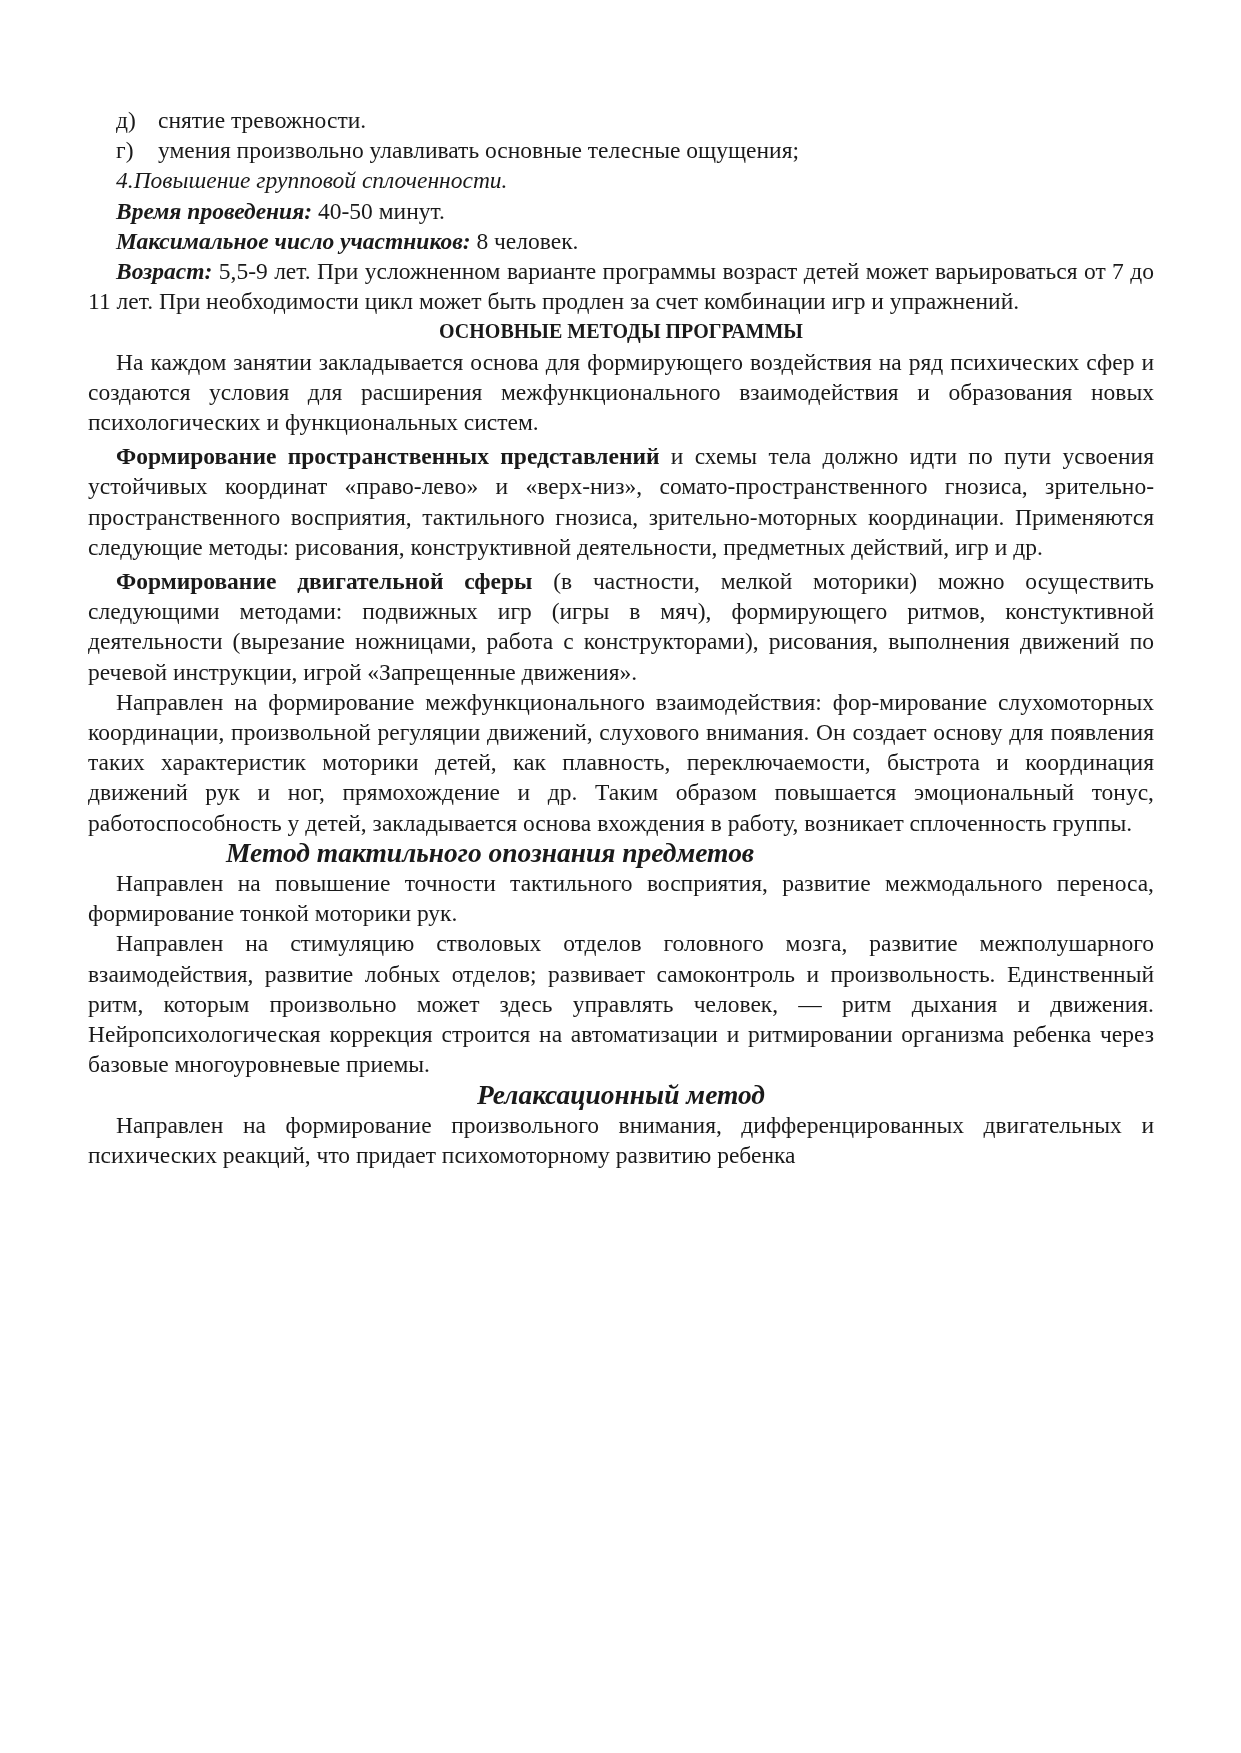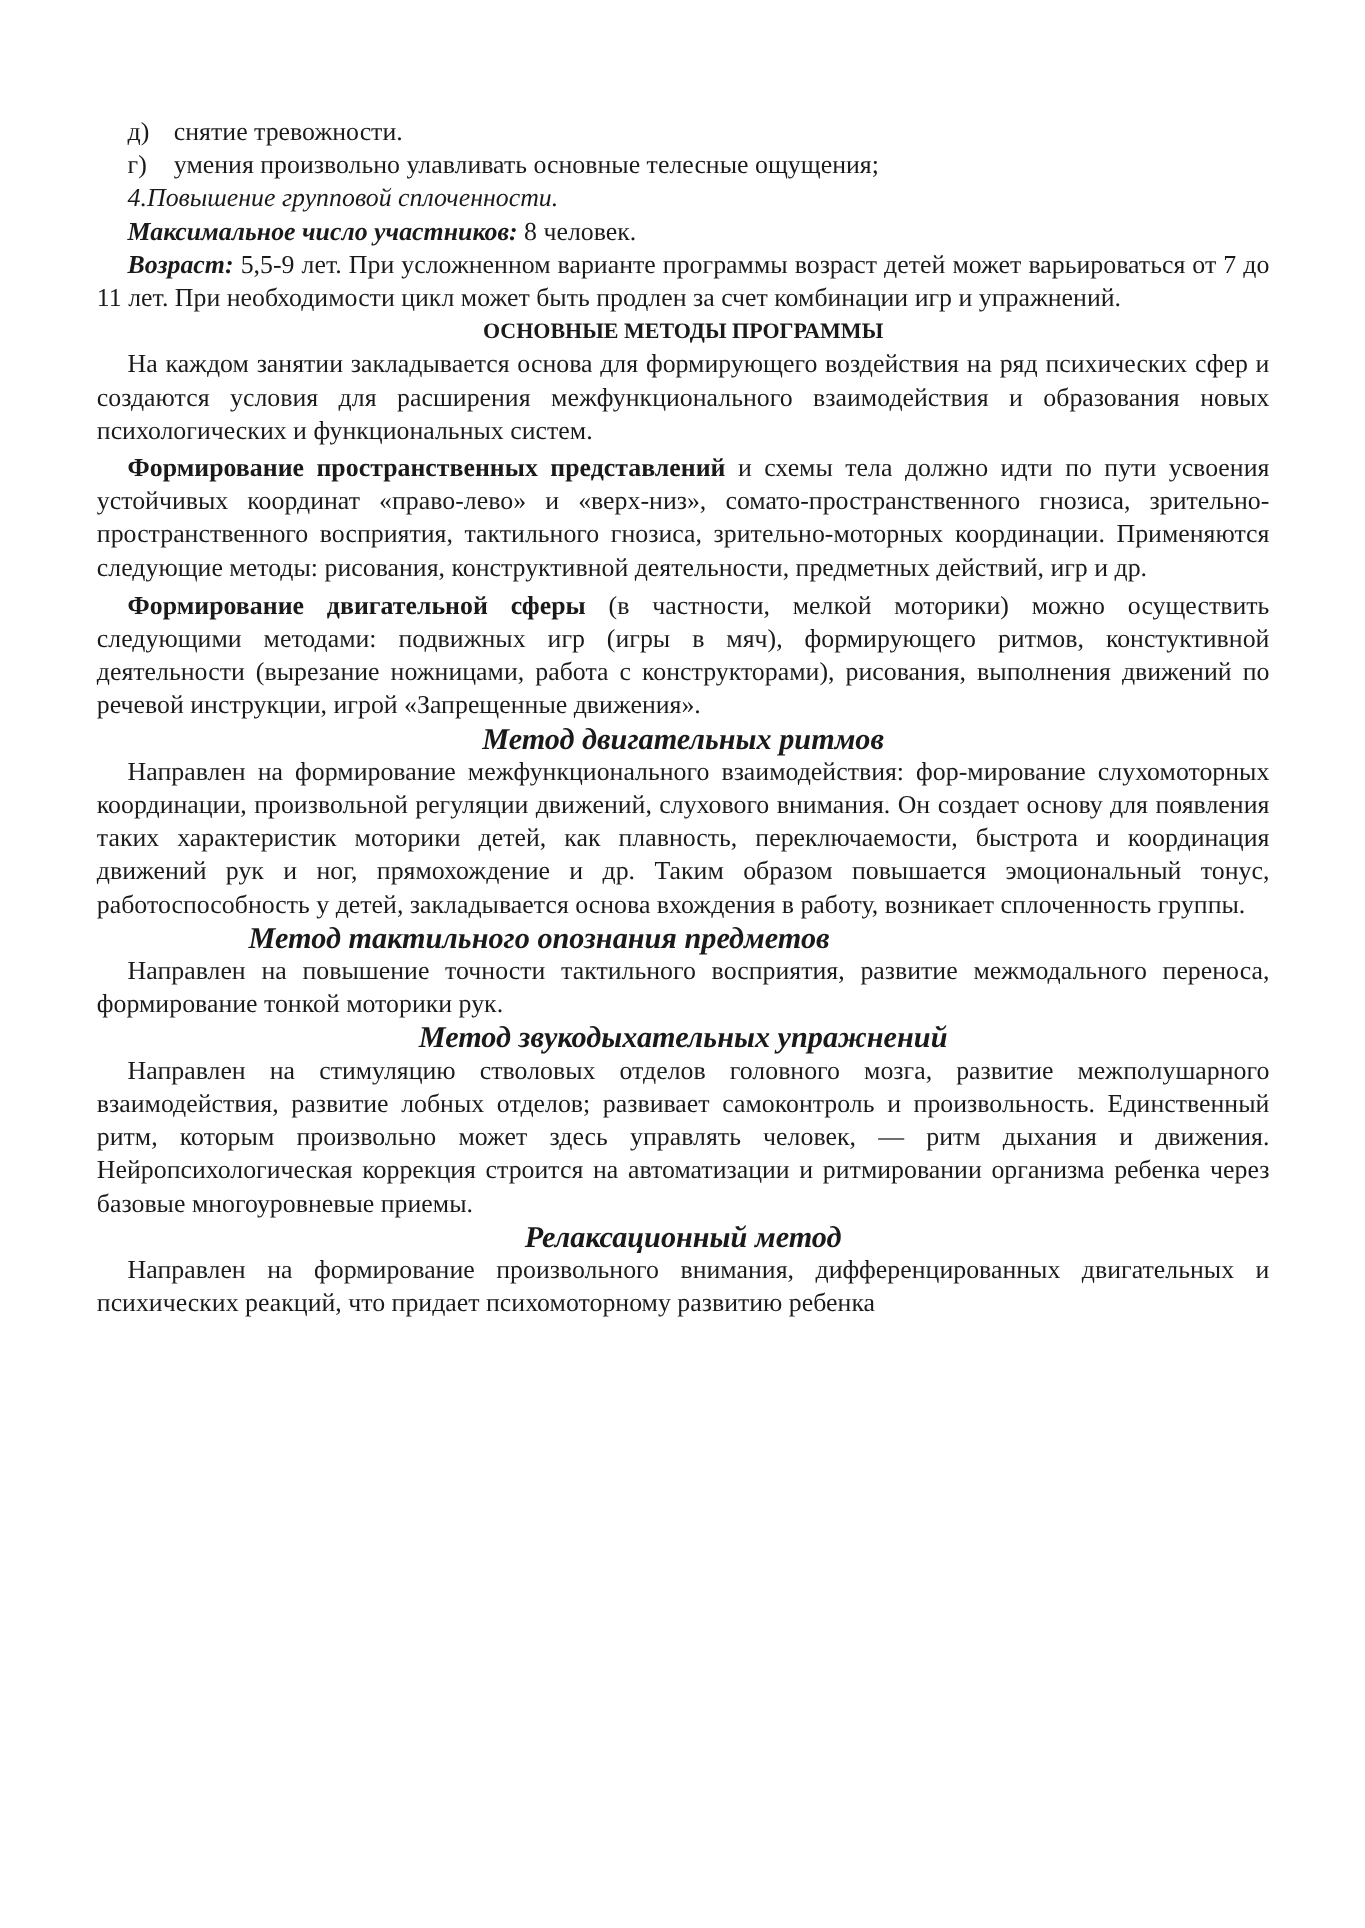--- a/index.html
+++ b/index.html
@@ -43,20 +43,23 @@
 
   <p class="list-item">
     <span class="marker">д)</span><span>снятие тревожности.</span>
   </p>
   <p class="list-item">
     <span class="marker">г)</span><span>умения произвольно улавливать основные телесные ощущения;</span>
   </p>
 
   <p class="p indent ital">4.Повышение групповой сплоченности.</p>
 
+  <p class="p indent">
+    <span class="bi">Время проведения:</span><span> 40-50 минут.</span>
+  </p>
 
   <p class="p indent">
     <span class="bi">Максимальное число участников:</span><span> 8 человек.</span>
   </p>
 
   <p class="p indent">
     <span class="bi">Возраст:</span><span> 5,5-9 лет. При усложненном варианте программы возраст детей может варьироваться от 7 до 11 лет. При необходимости цикл может быть продлен за счет комбинации игр и упражнений.</span>
   </p>
 
 
@@ -67,25 +70,23 @@
   <div class="gap-s"></div>
   <p class="p indent">
     <span class="bold">Формирование пространственных представлений</span><span> и схемы тела должно идти по пути усвоения устойчивых координат «право-лево» и «верх-низ», сомато-пространственного гнозиса, зрительно-пространственного восприятия, тактильного гнозиса, зрительно-моторных координации. Применяются следующие методы: рисования, конструктивной деятельности, предметных действий, игр и др.</span>
   </p>
 
   <div class="gap-s"></div>
   <p class="p indent">
     <span class="bold">Формирование двигательной сферы</span><span> (в частности, мелкой моторики) можно осуществить следующими методами: подвижных игр (игры в мяч), формирующего ритмов, констуктивной деятельности (вырезание ножницами, работа с конструкторами), рисования, выполнения движений по речевой инструкции, игрой «Запрещенные движения».</span>
   </p>
 
-  <h3 class="subheading">Метод двигательных ритмов</h3>
   <p class="p indent">Направлен на формирование межфункционального взаимодействия: фор-мирование слухомоторных координации, произвольной регуляции движений, слухового внимания. Он создает основу для появления таких характеристик моторики детей, как плавность, переключаемости, быстрота и координация движений рук и ног, прямохождение и др. Таким образом повышается эмоциональный тонус, работоспособность у детей, закладывается основа вхождения в работу, возникает сплоченность группы.</p>
 
   <h3 class="subheading offset">Метод тактильного опознания предметов</h3>
   <p class="p indent">Направлен на повышение точности тактильного восприятия, развитие межмодального переноса, формирование тонкой моторики рук.</p>
 
-  <h3 class="subheading">Метод звукодыхательных упражнений</h3>
   <p class="p indent">Направлен на стимуляцию стволовых отделов головного мозга, развитие межполушарного взаимодействия, развитие лобных отделов; развивает самоконтроль и произвольность. Единственный ритм, которым произвольно может здесь управлять человек, — ритм дыхания и движения. Нейропсихологическая коррекция строится на автоматизации и ритмировании организма ребенка через базовые многоуровневые приемы.</p>
 
   <h3 class="subheading">Релаксационный метод</h3>
   <p class="p indent">Направлен на формирование произвольного внимания, дифференцированных двигательных и психических реакций, что придает психомоторному развитию ребенка</p>
 
 </div>
 
 </body></html>

